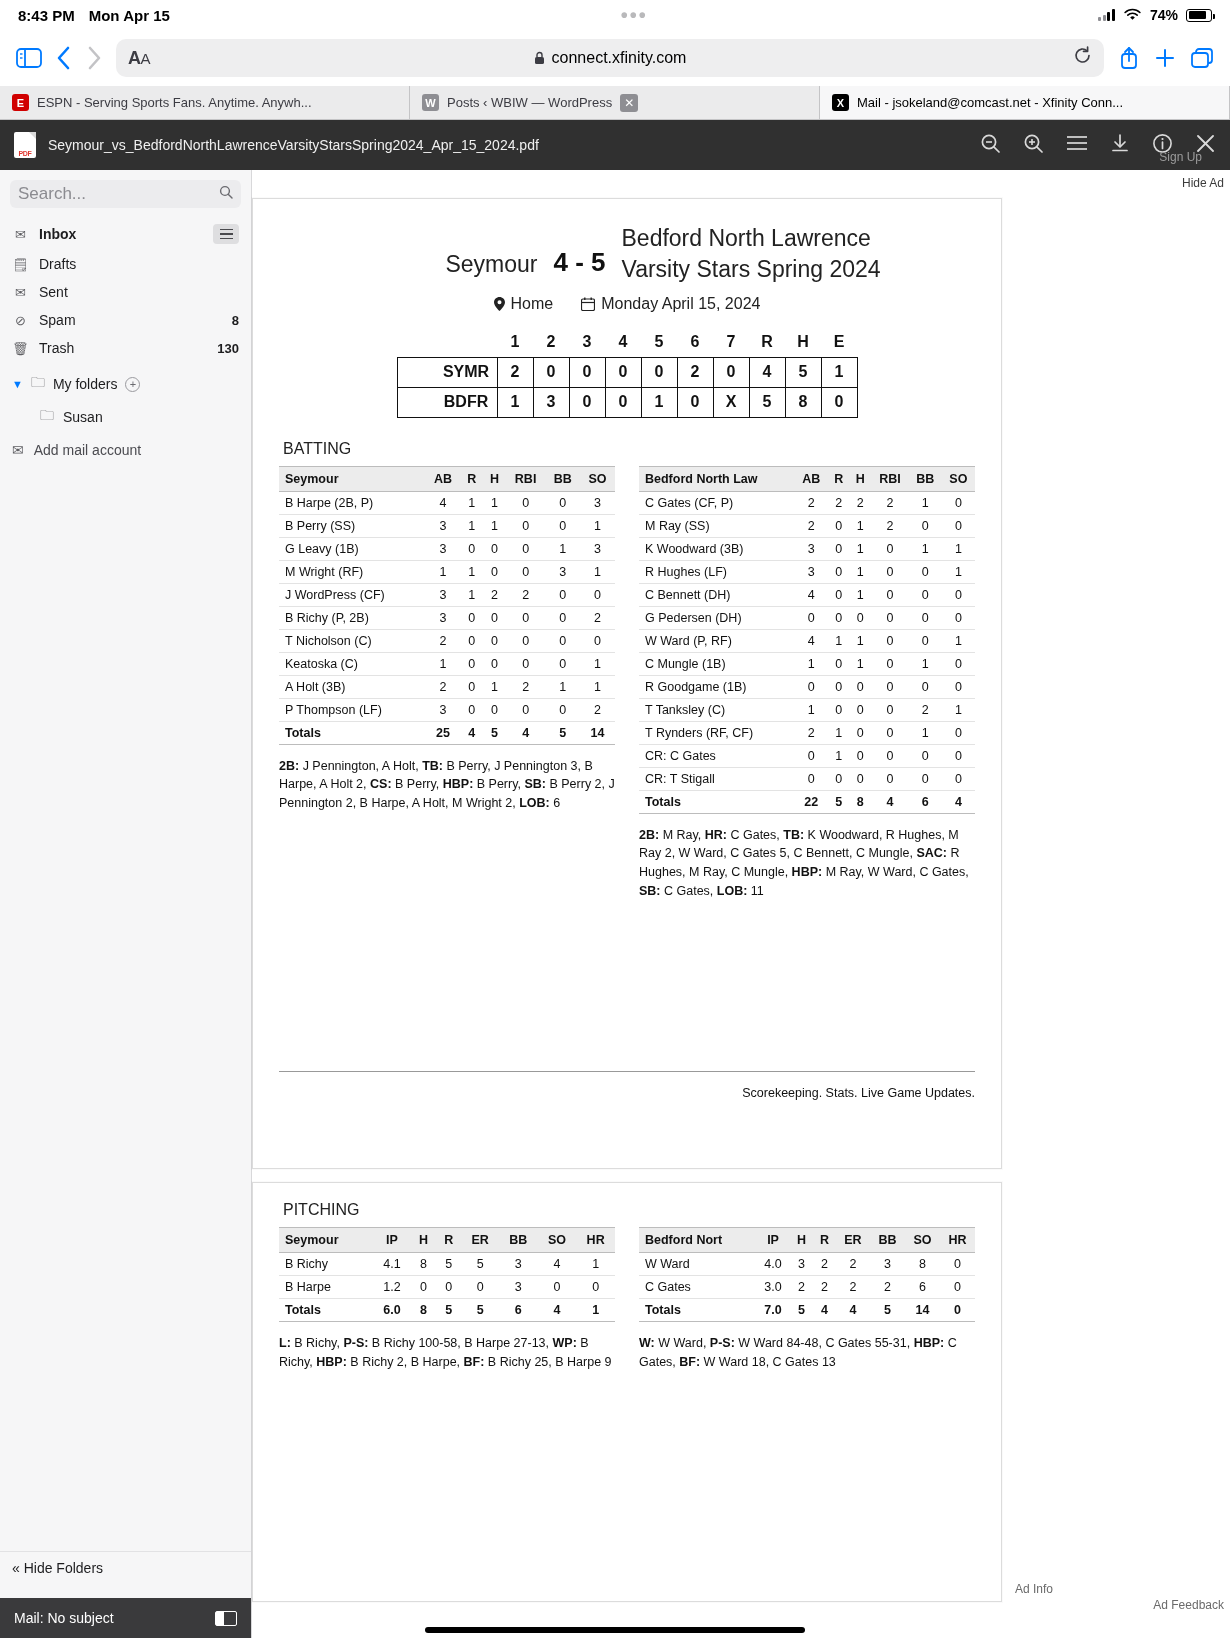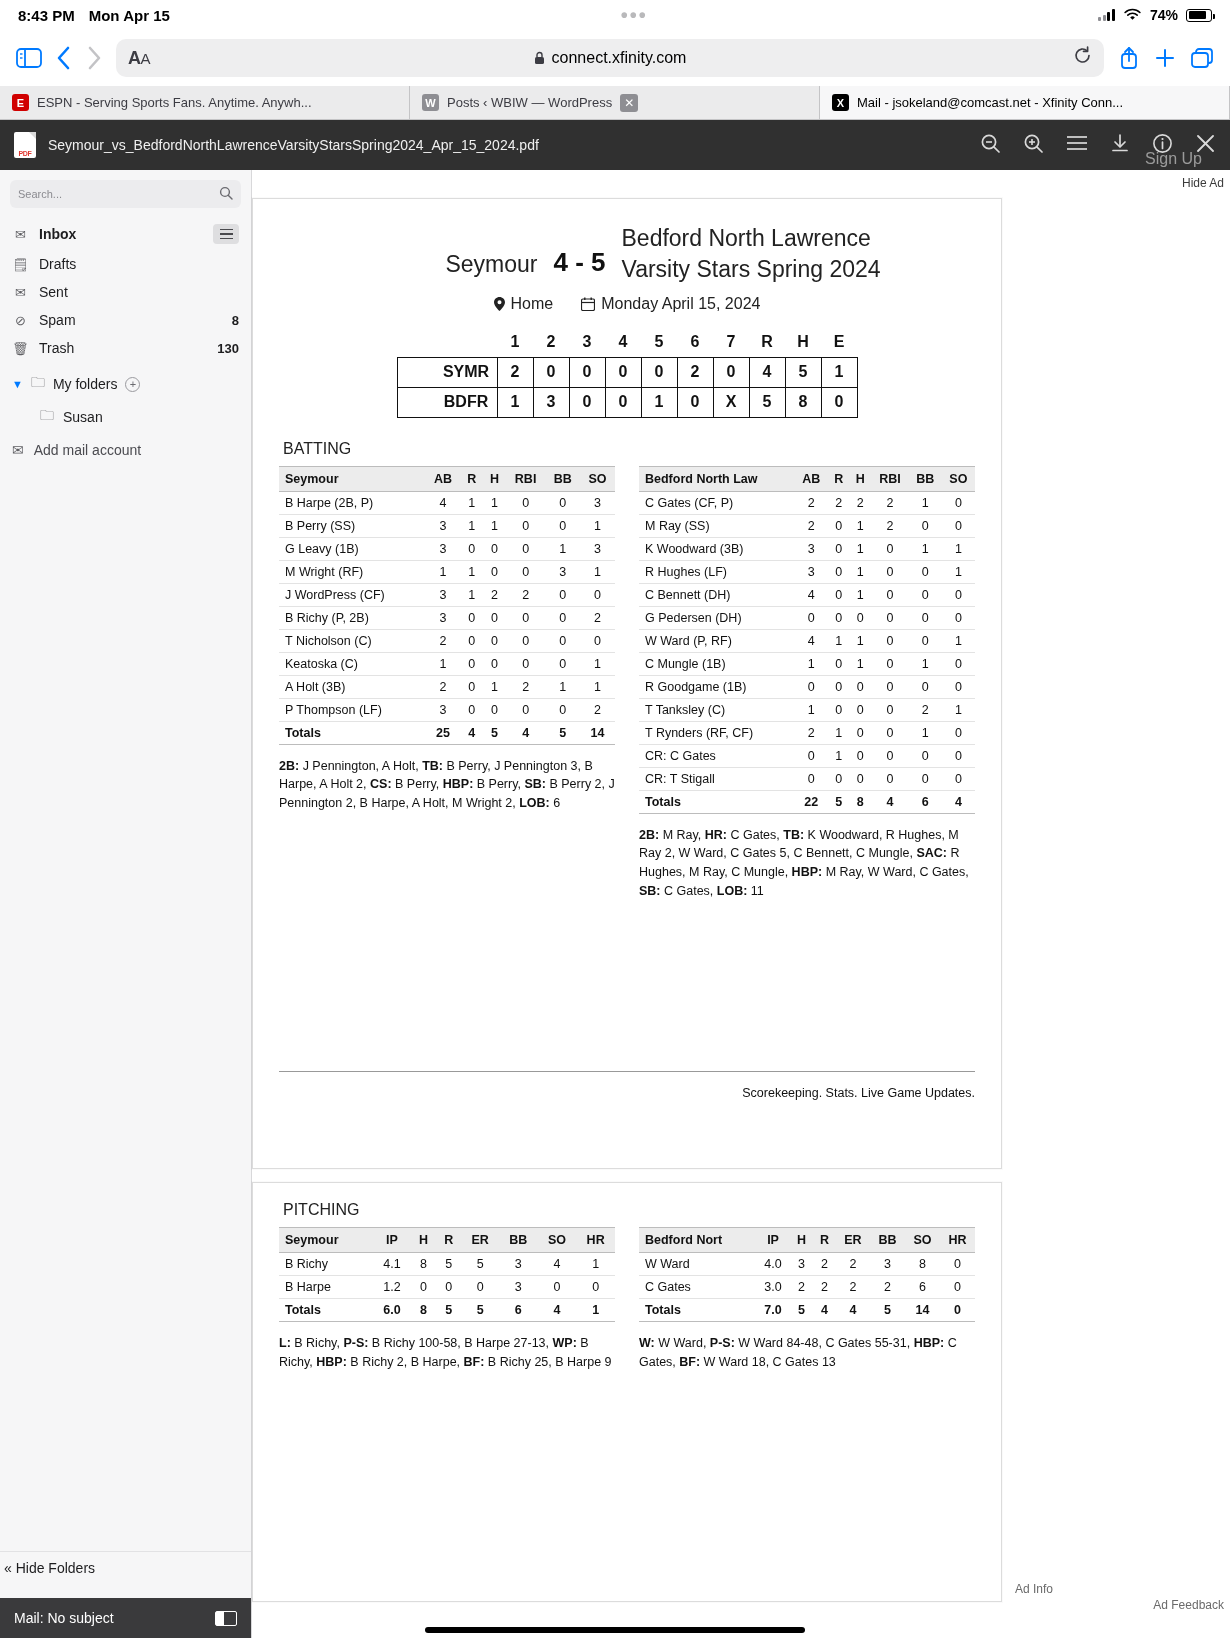--- a/index.html
+++ b/index.html
@@ -95,21 +95,21 @@
   .content { position: relative; height: 1468px; background: #fff; display: flex; }
 
   
   .mail-side {
     width: 252px; background: #f6f6f7; border-right: 1px solid #d8d8da;
     position: relative; font-size: 14px; color: #1d1d1f;
   }
   .mail-search {
     margin: 10px 10px 4px; height: 28px; background: #ececee; border-radius: 6px;
     display: flex; align-items: center; padding: 0 8px; gap: 6px;
-    color: #8b8b90; font-size: 11px; position: relative;
+    color: #8b8b90; font-size: 17px; position: relative;
   }
   .mail-search .mag { margin-left: auto; }
   .mail-list { padding: 6px 0 0; }
   .mail-row {
     display: flex; align-items: center; gap: 10px; padding: 6px 12px; font-size: 14px;
   }
   .mail-row .ic { width: 17px; text-align: center; color: #5f5f63; font-size: 13px; }
   .mail-row .nm { flex: 1; }
   .mail-row.bold .nm { font-weight: 700; }
   .mail-row .ct { font-weight: 700; font-size: 13px; }
@@ -118,21 +118,21 @@
     display: flex; flex-direction: column; justify-content: center; gap: 3px; align-items: center;
   }
   .burger i { width: 13px; height: 1.5px; background: #4a4a4e; display: block; }
   .folders-head { display: flex; align-items: center; gap: 8px; padding: 10px 12px 4px; }
   .caret { color: #007aff; font-size: 11px; }
   .plusc { width: 15px; height: 15px; border: 1px solid #9a9a9f; border-radius: 50%;
     display:flex; align-items:center; justify-content:center; font-size:11px; color:#6a6a6f; }
   .sub-item { padding: 5px 12px 5px 40px; display:flex; gap:9px; align-items:center; font-size:14px;}
   .addacct { padding: 8px 12px; display:flex; gap:10px; align-items:center; color:#4b4b50;}
   .hide-folders {
-    position: absolute; bottom: 54px; left: 0; right: 0; padding: 8px 4px;
+    position: absolute; bottom: 54px; left: 0; right: 0; padding: 8px 12px;
     font-size: 14px; color: #1d1d1f; border-top: 1px solid #e2e2e4;
   }
   .mail-status {
     position: absolute; bottom: 0; left: 0; right: 0; height: 40px;
     background: #3a3a3c; color: #fff; display: flex; align-items: center;
     padding: 0 14px; font-size: 14px;
   }
   .mail-status .box {
     margin-left: auto; width: 22px; height: 15px; border: 1.5px solid #fff; border-radius: 2px;
     display:flex; align-items:center; justify-content:flex-start;
@@ -146,21 +146,21 @@
     box-shadow: 0 0 0 1px rgba(0,0,0,0.02);
   }
   .page1 { left: 0px; top: 28px; width: 750px; height: 971px; }
   .page2 { left: 0px; top: 1012px; width: 750px; height: 420px; overflow: hidden; }
 
   
   .adcol { width: 225px; position: relative; }
   .hide-ad { position: absolute; right: 6px; top: 6px; font-size: 12px; color: #3b3b3b; }
   .ad-info { position: absolute; bottom: 42px; left: 10px; font-size: 12px; color: #6a6a6a; }
   .ad-feedback { position: absolute; bottom: 26px; right: 6px; font-size: 12px; color: #6a6a6a; }
-  .signup-ghost { position: absolute; right: 28px; top: -20px; font-size: 16px; color: #9b9b9b; }
+  .signup-ghost { position: absolute; right: 28px; top: -20px; font-size: 12px; color: #9b9b9b; }
 
   
   .sheet { padding: 24px 26px; font-family: "Liberation Sans", sans-serif; color: #111; }
   .score-head { display: flex; align-items: flex-start; justify-content: center; gap: 16px; }
   .team-name { font-size: 23px; color: #222; line-height: 1.35; }
   .team-left { text-align: right; padding-top: 26px; width: 200px; }
   .score-mid { font-size: 26px; font-weight: 700; padding-top: 24px; white-space: nowrap; }
   .team-right { width: 295px; }
   .meta-line {
     display: flex; justify-content: center; gap: 28px; font-size: 16px; color: #222;

